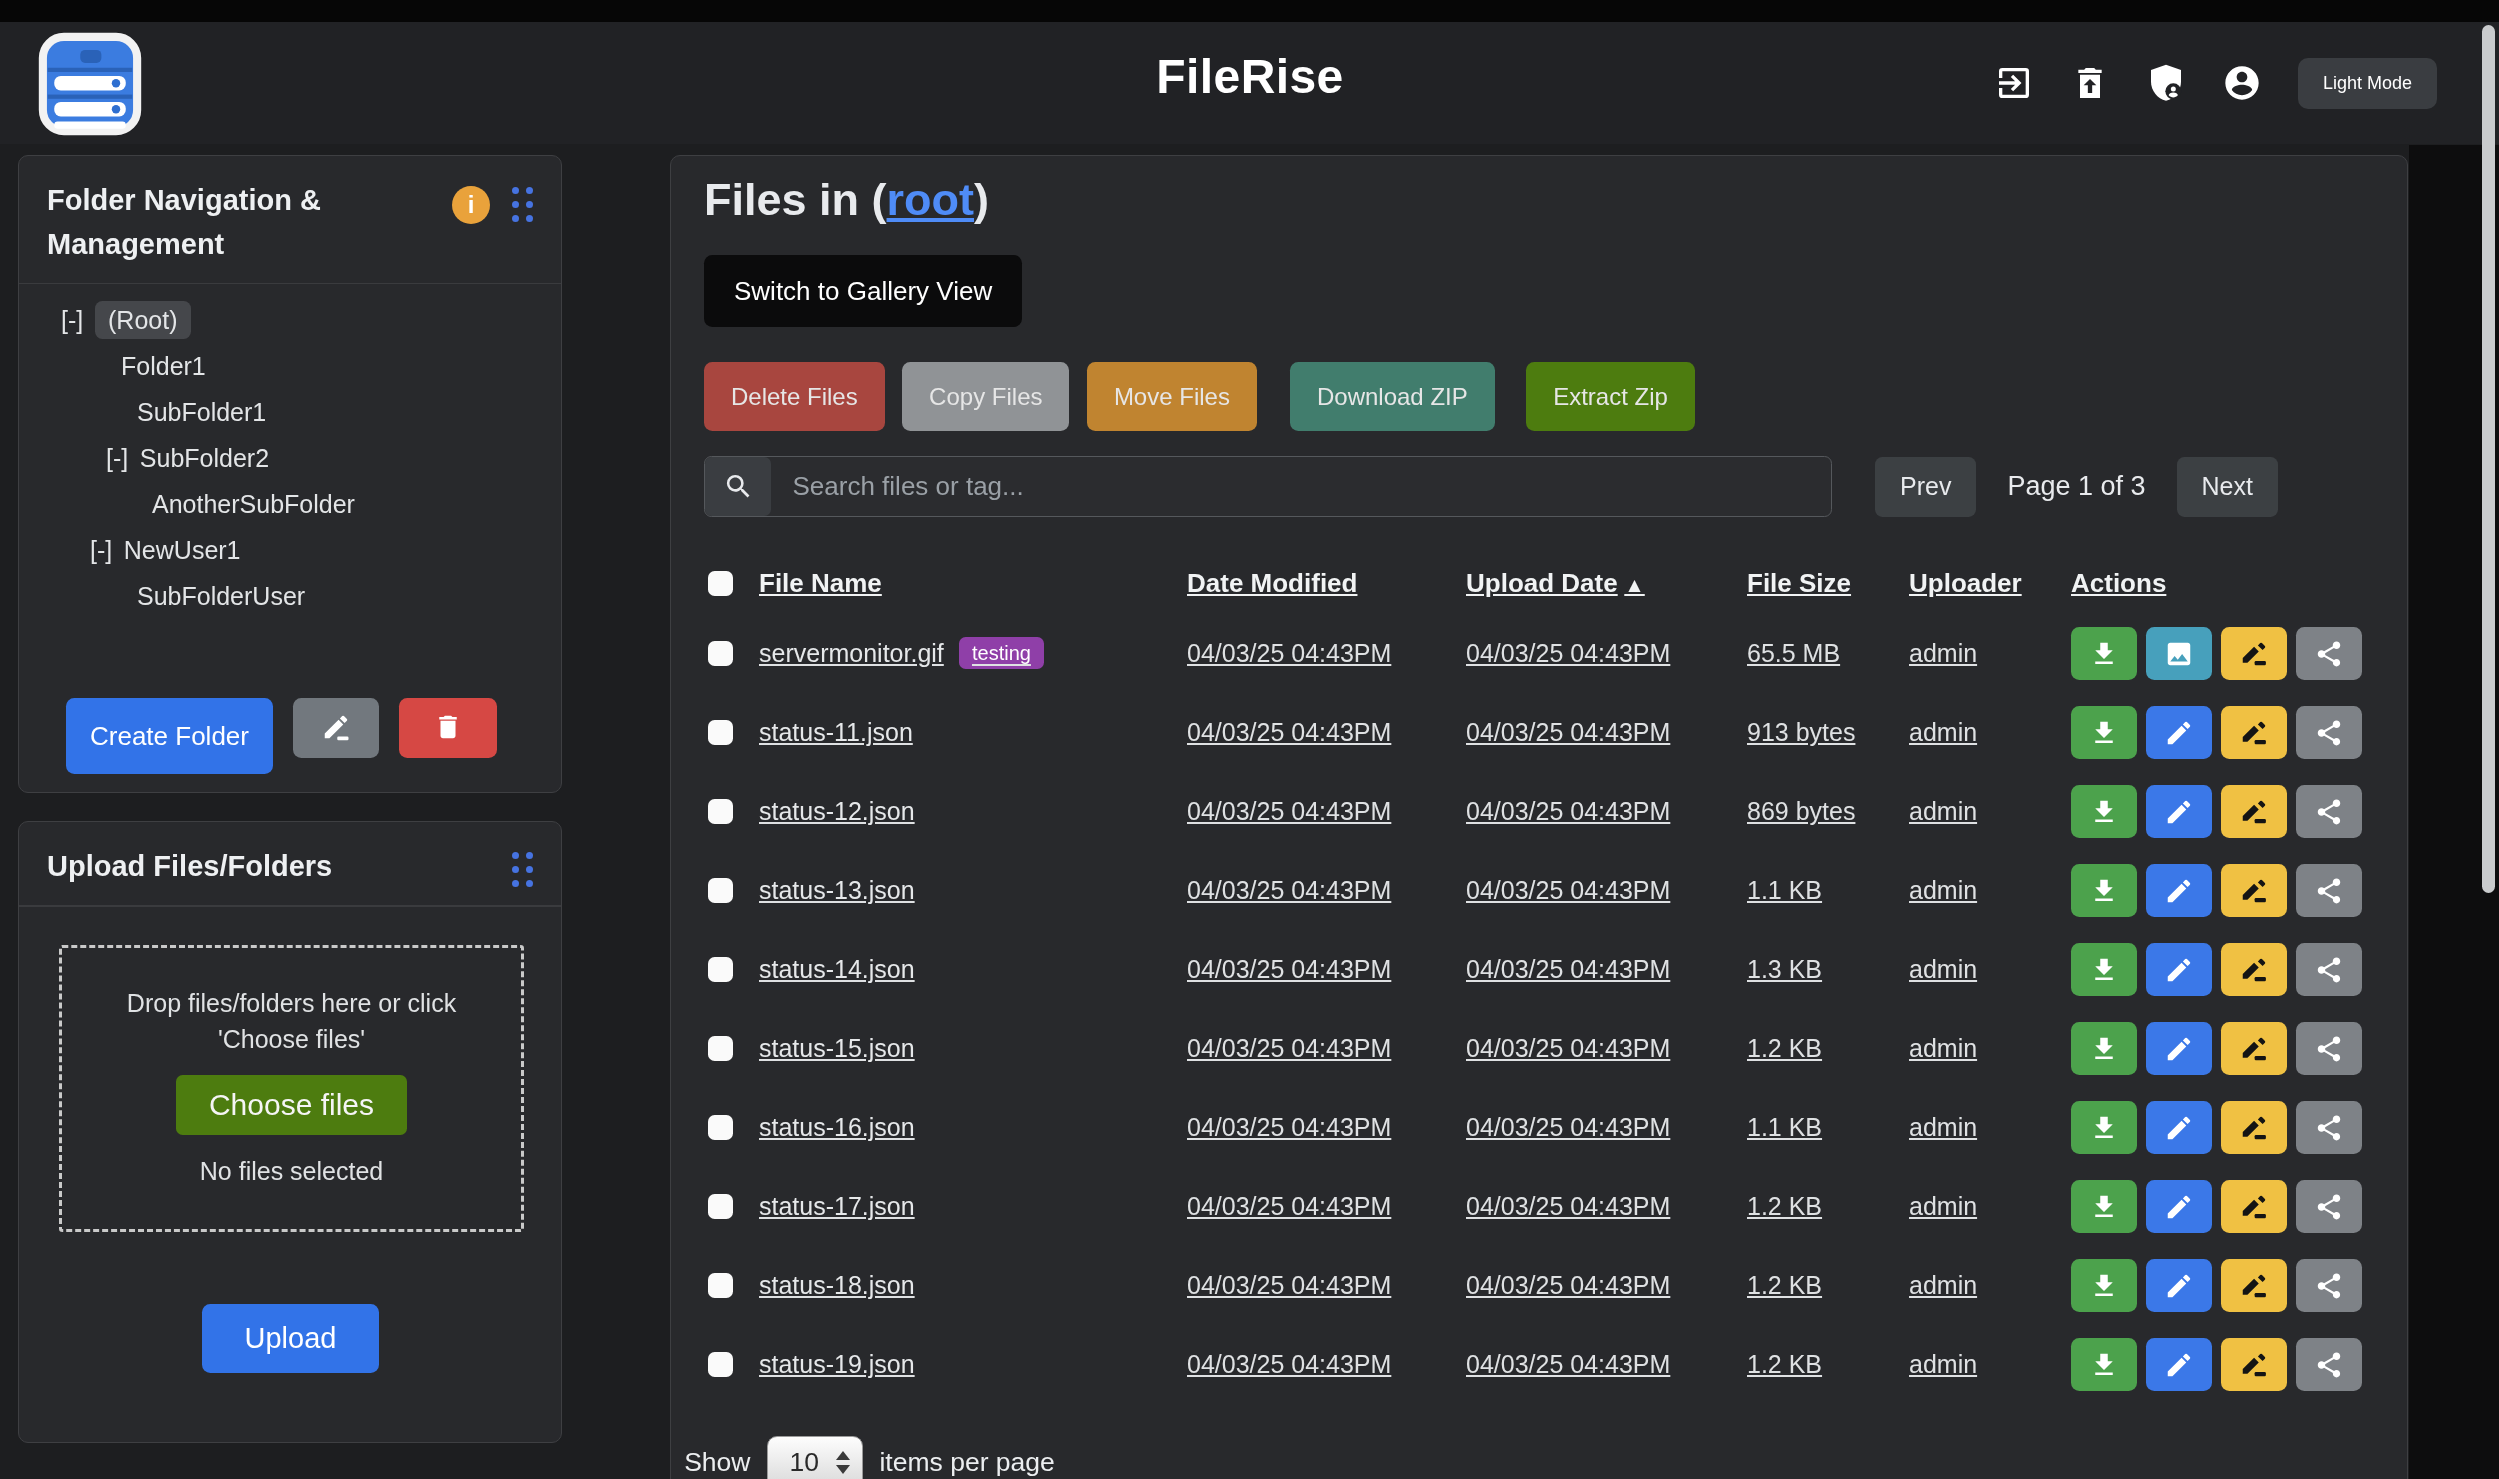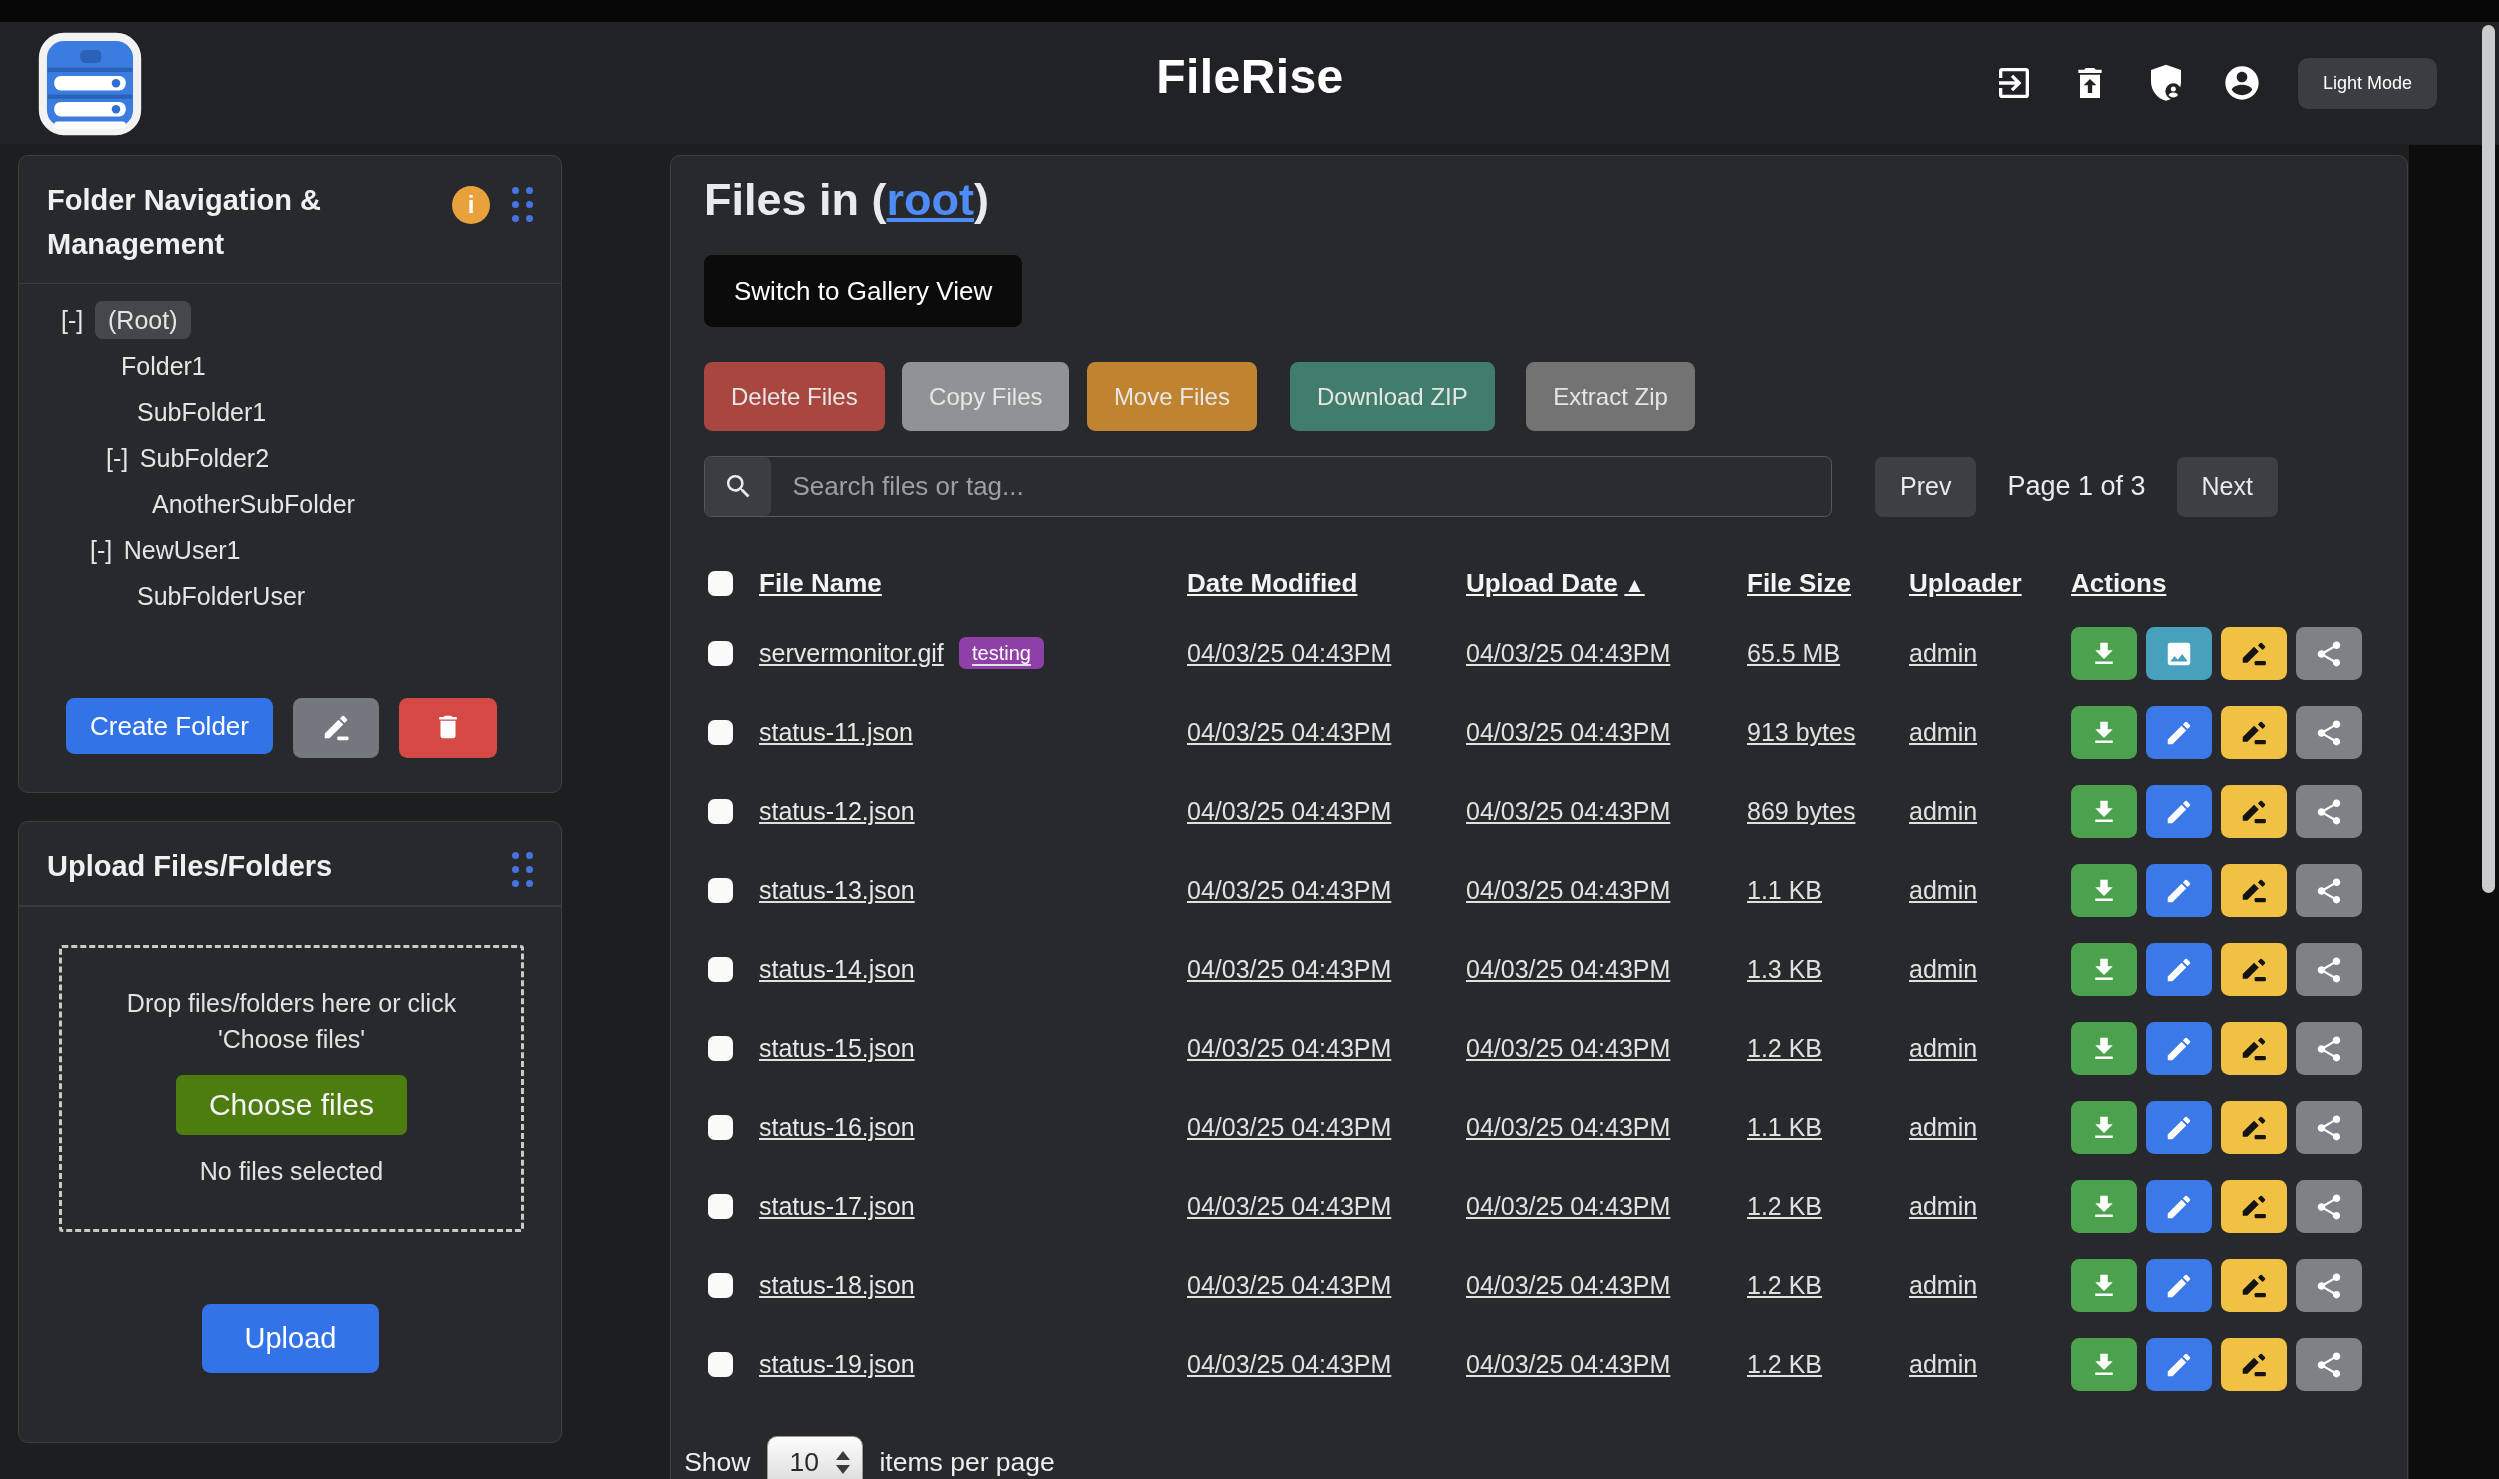--- a/index.html
+++ b/index.html
@@ -42,21 +42,21 @@
 
   .tree { list-style:none; margin-top:13.2px; }
   .tree li { height:46px; line-height:46px; font-size:25px; color:#e3e5e7; cursor:pointer; white-space:nowrap; }
   .tree .pfx { margin-right:11.6px; }
   .lvl0p { padding-left:42px; } .lvl1p { padding-left:71px; } .lvl2p { padding-left:87px; }
   .lvl1  { padding-left:102px; } .lvl2 { padding-left:118px; } .lvl3 { padding-left:133px; }
   .root-badge { background:#45474b; border-radius:7.4px; padding:5px 13.2px;margin-top:16px; }
 
   .folder-actions { position:absolute; left:47px; top:542px; display:flex; gap:20px; }
   .btn { border:none; border-radius:8.3px; font-family:inherit; cursor:pointer; }
-  .create-btn { width:207px; height:56px; background:#3273e8; color:#fff; font-size:26px; }
+  .create-btn { width:207px; height:76px; background:#3273e8; color:#fff; font-size:26px; }
   .edit-gray-btn { width:86px; height:60px; background:#72787e; display:flex; align-items:center; justify-content:center; }
   .del-red-btn { width:98px; height:60px; background:#d64844; display:flex; align-items:center; justify-content:center; }
   .folder-actions svg { width:30px; height:30px; }
 
   .dropzone { position:absolute; left:40px; top:123px; width:465px; height:287px;
     border:3.3px dashed #c9c9c9; border-radius:3.3px; text-align:center; font-size:25px; color:#e0e2e4; }
   .dz-line1 { margin-top:41px; } .dz-line2 { margin-top:6.6px; }
   .choose-btn { margin-top:21.5px; background:#4d7c0f; color:#f5f5f5; font-size:30px; padding:13.2px 33px; border-radius:6.6px; }
   .no-files { margin-top:21.5px; }
   .upload-btn { position:absolute; left:183px; top:482px; width:177px; height:69px;
@@ -226,21 +226,21 @@
   <h2 class="files-title">
     <span>Files in (</span><a>root</a><span>)</span>
   </h2>
   <button class="btn gallery-btn">Switch to Gallery View</button>
 
   <div class="toolbar" id="toolbar">
       <button class="btn" style="background: rgb(168, 70, 63);">Delete Files</button>
       <button class="btn" style="background: rgb(144, 147, 150);">Copy Files</button>
       <button class="btn" style="background: rgb(192, 132, 48);">Move Files</button>
       <button class="btn" style="background: rgb(65, 125, 109);">Download ZIP</button>
-      <button class="btn" style="background: #737373;">Extract Zip</button>
+      <button class="btn" style="background: #4d7c0f;">Extract Zip</button>
     </div>
 
   <div class="search-row">
     <div class="search-box">
       <span class="search-icon-box">
         <svg viewBox="0 0 24 24">
             <path fill="#e8eaed" d="M15.5 14h-.79l-.28-.27A6.47 6.47 0 0 0 16 9.5 6.5 6.5 0 1 0 9.5 16c1.61 0 3.09-.59 4.23-1.57l.27.28v.79l5 4.99L20.49 19l-4.99-5zm-6 0C7.01 14 5 11.99 5 9.5S7.01 5 9.5 5 14 7.01 14 9.5 11.99 14 9.5 14z"></path>
           </svg>
       </span>
       <input type="text" placeholder="Search files or tag..." style="">

